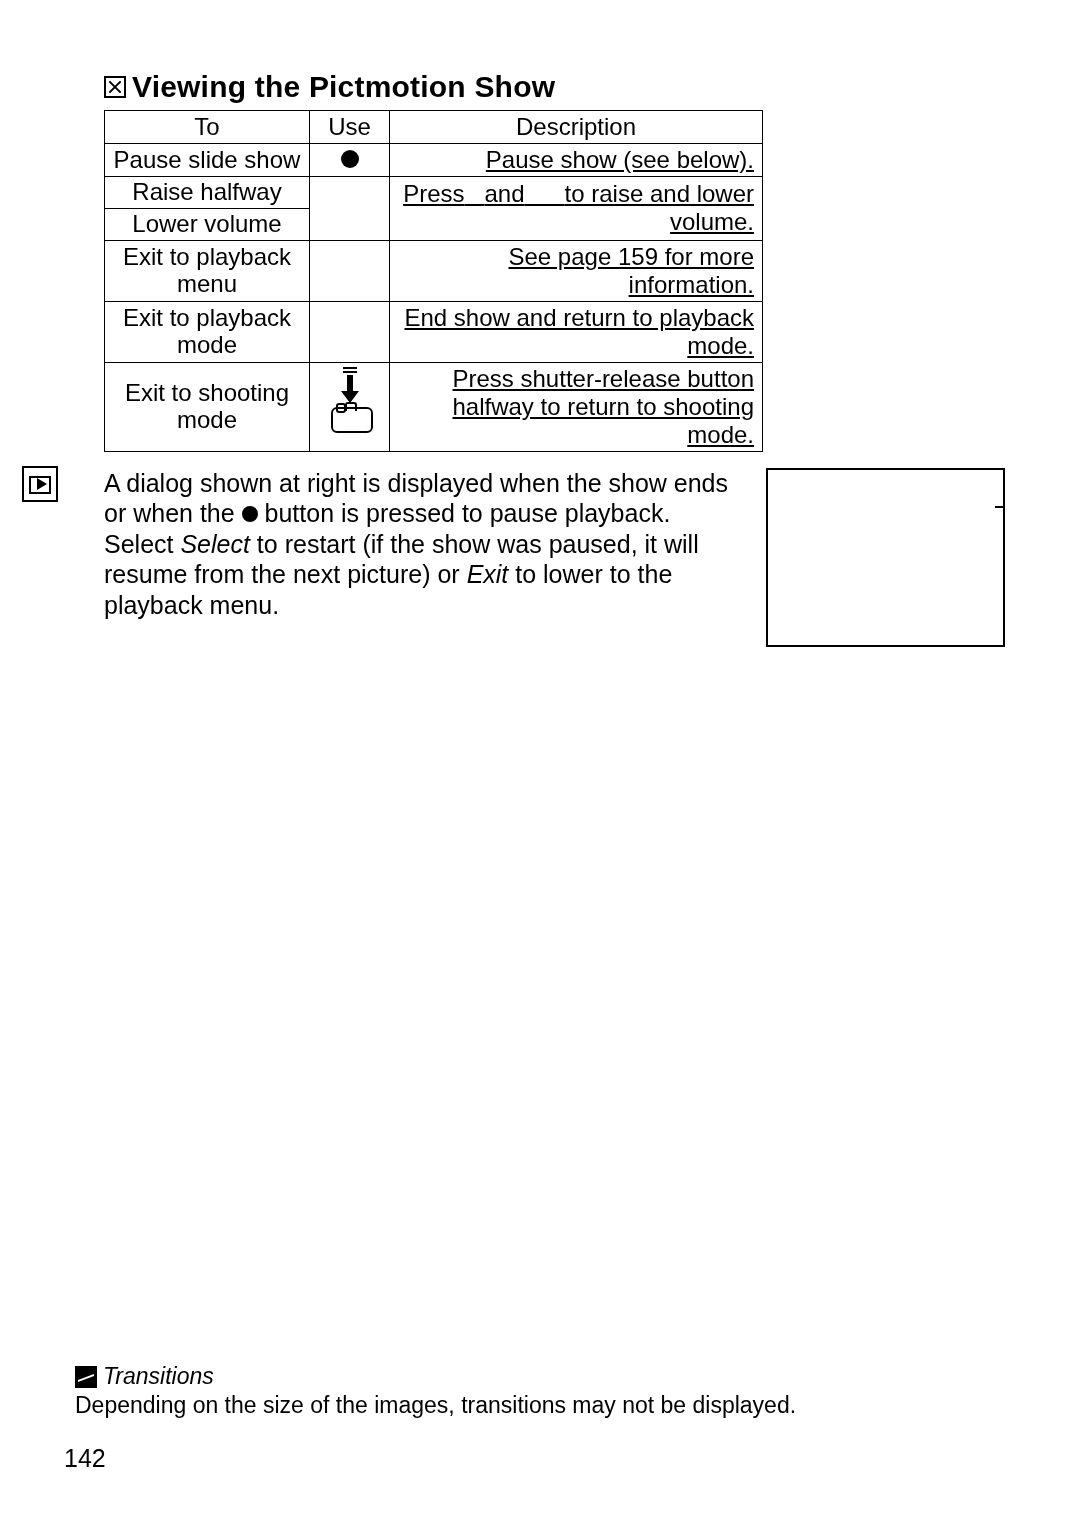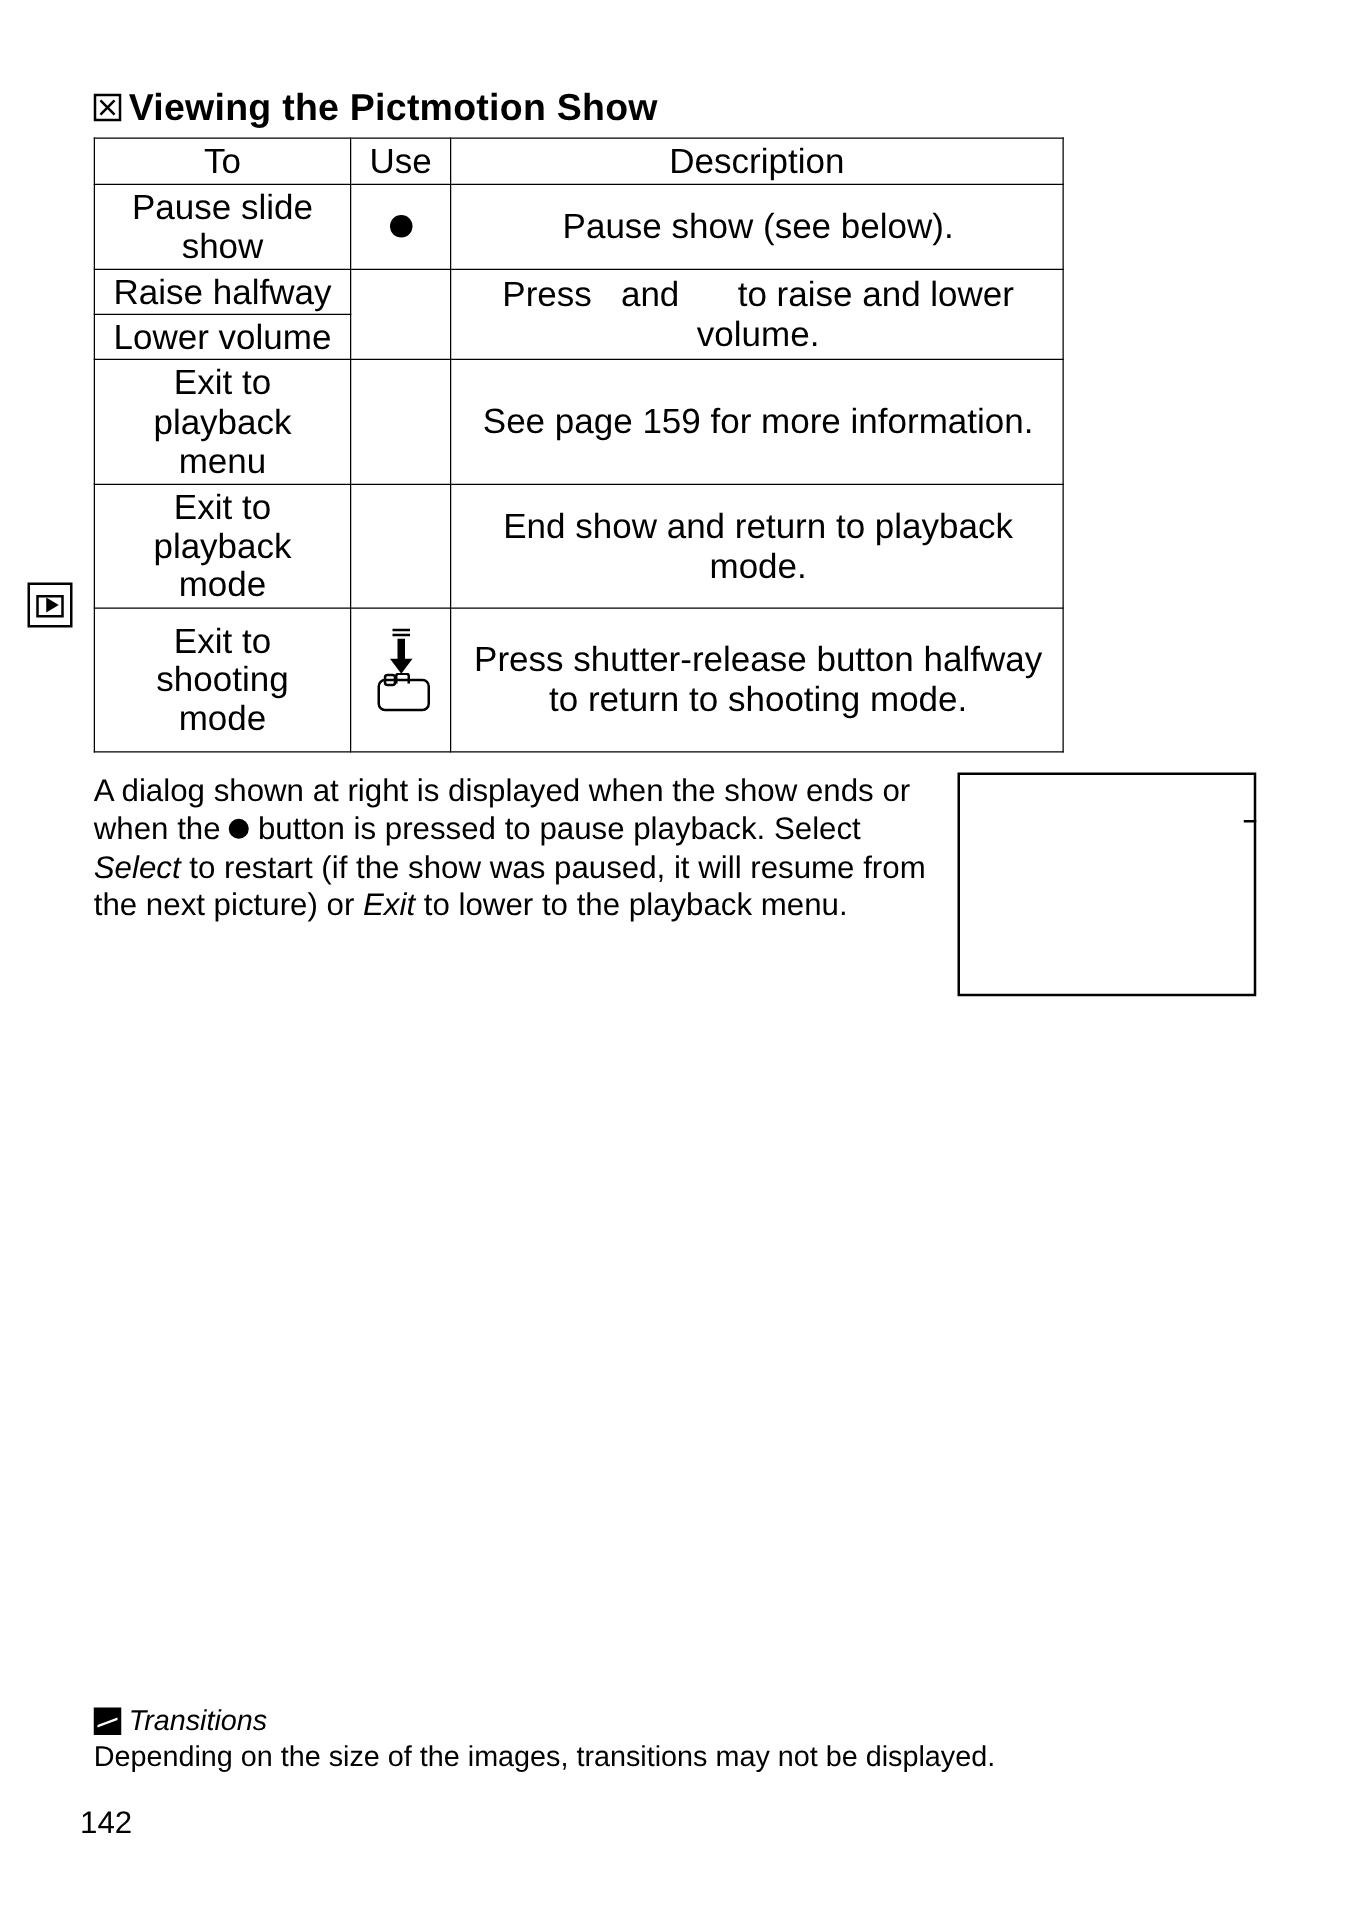--- a/index.html
+++ b/index.html
@@ -7,21 +7,21 @@
     padding: 0;
     background: #fff;
     color: #000;
     font-family: "Myriad Pro", "Segoe UI", Arial, sans-serif;
   }
   .page {
     width: 1080px;
     height: 1529px;
     position: relative;
     box-sizing: border-box;
-    padding: 70px 75px 60px 75px;
+    padding: 70px 75px 60px 104px;
   }
   .content-col {
     margin-left: 0;
   }
   h2.section {
     margin: 0 0 6px 0;
     font-size: 30px;
     font-weight: 700;
     letter-spacing: 0.2px;
     font-family: "Myriad Pro", "Segoe UI Semibold", Arial, sans-serif;
@@ -52,37 +52,37 @@
   .dot {
     display: inline-block;
     width: 16px; height:16px; border-radius:50%;
     background:#000; vertical-align: middle;
     position: relative; top:-2px;
   }
 
   
   table.ops {
     border-collapse: collapse;
-    width: 776px;
-    font-size: 28px;
+    width: 659px;
+    font-size: 24px;
   }
   table.ops th, table.ops td {
     border: 1.5px solid #000;
     padding: 2px 8px;
     vertical-align: middle;
   }
   table.ops th {
     font-weight: 400;
     text-align: center;
     height: 28px;
   }
   table.ops .col-to  { width: 205px; text-align: center; }
   table.ops .col-use { width: 80px;  text-align: center; }
   table.ops .col-desc{ text-align: left; }
-  table.ops td.desc  { text-align: center; padding-left: 10px; }
+  table.ops td.desc  { text-align: right; padding-left: 10px; text-decoration: underline; }
   table.ops td.to    { text-align: center; line-height:1.12; }
   table.ops td.use   { text-align: center; }
   .twoline { display:inline-block; }
   .cell-dot {
     display:inline-block; width:18px; height:18px; border-radius:50%; background:#000;
   }
 
   
   .shutter-icon {
     display:inline-block; position:relative; width:48px; height:58px;

